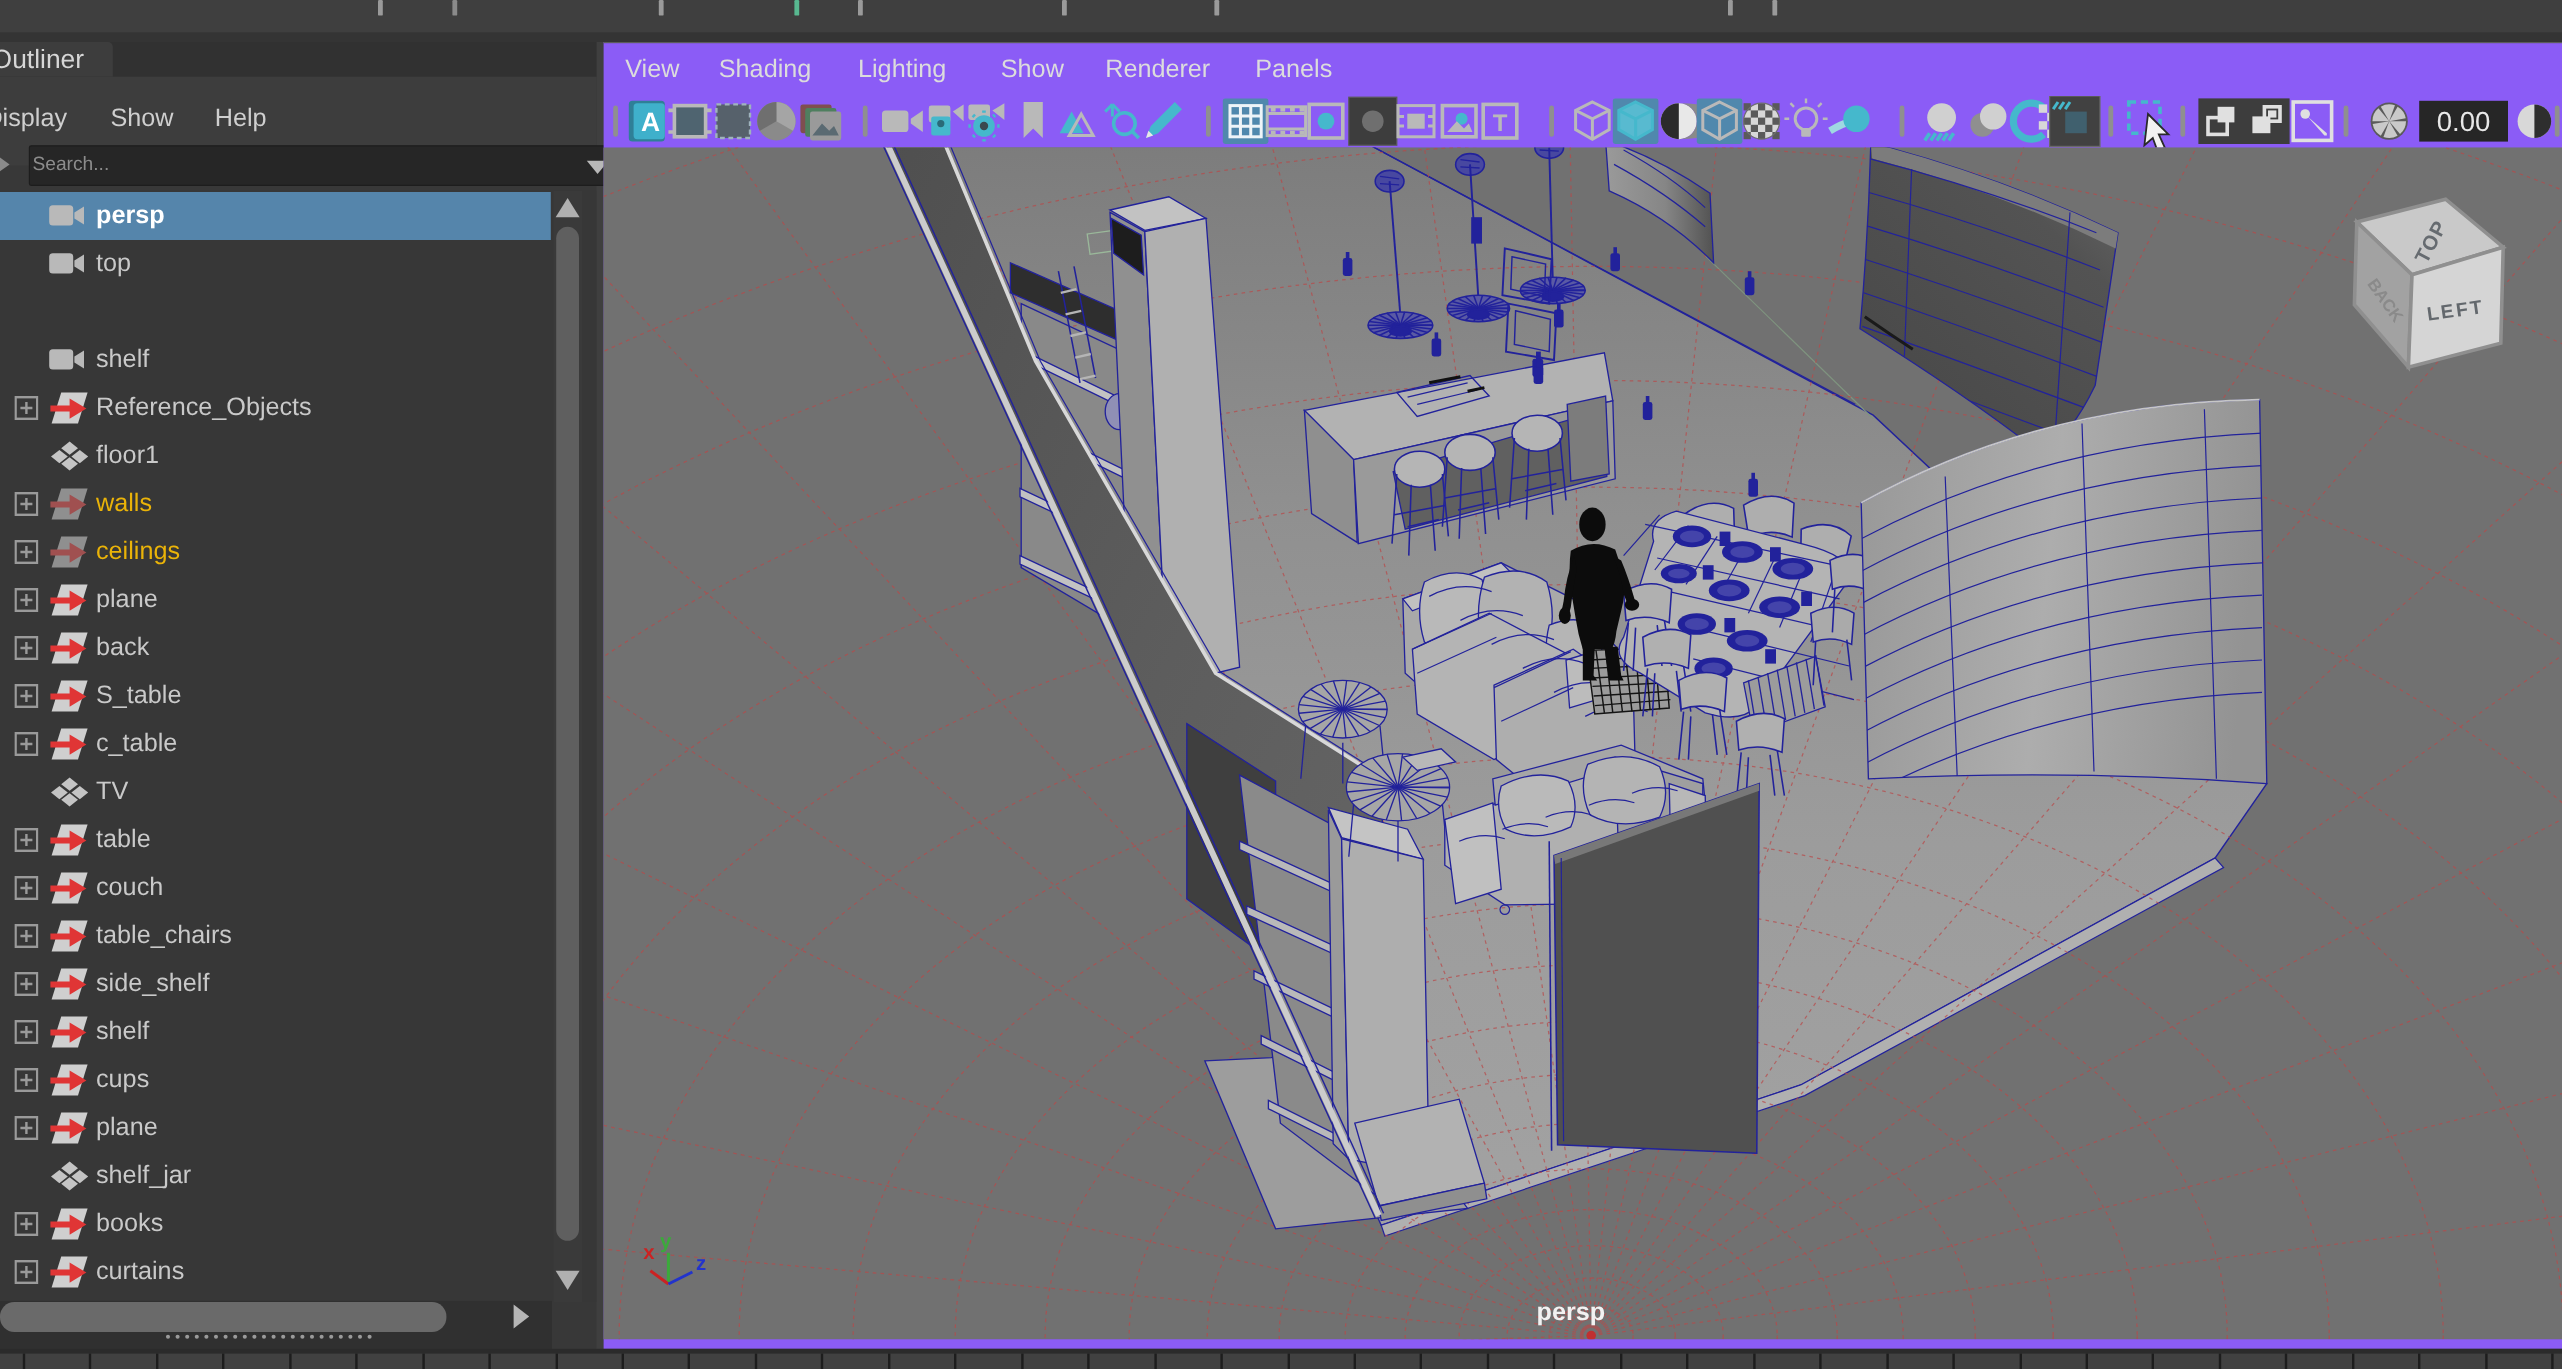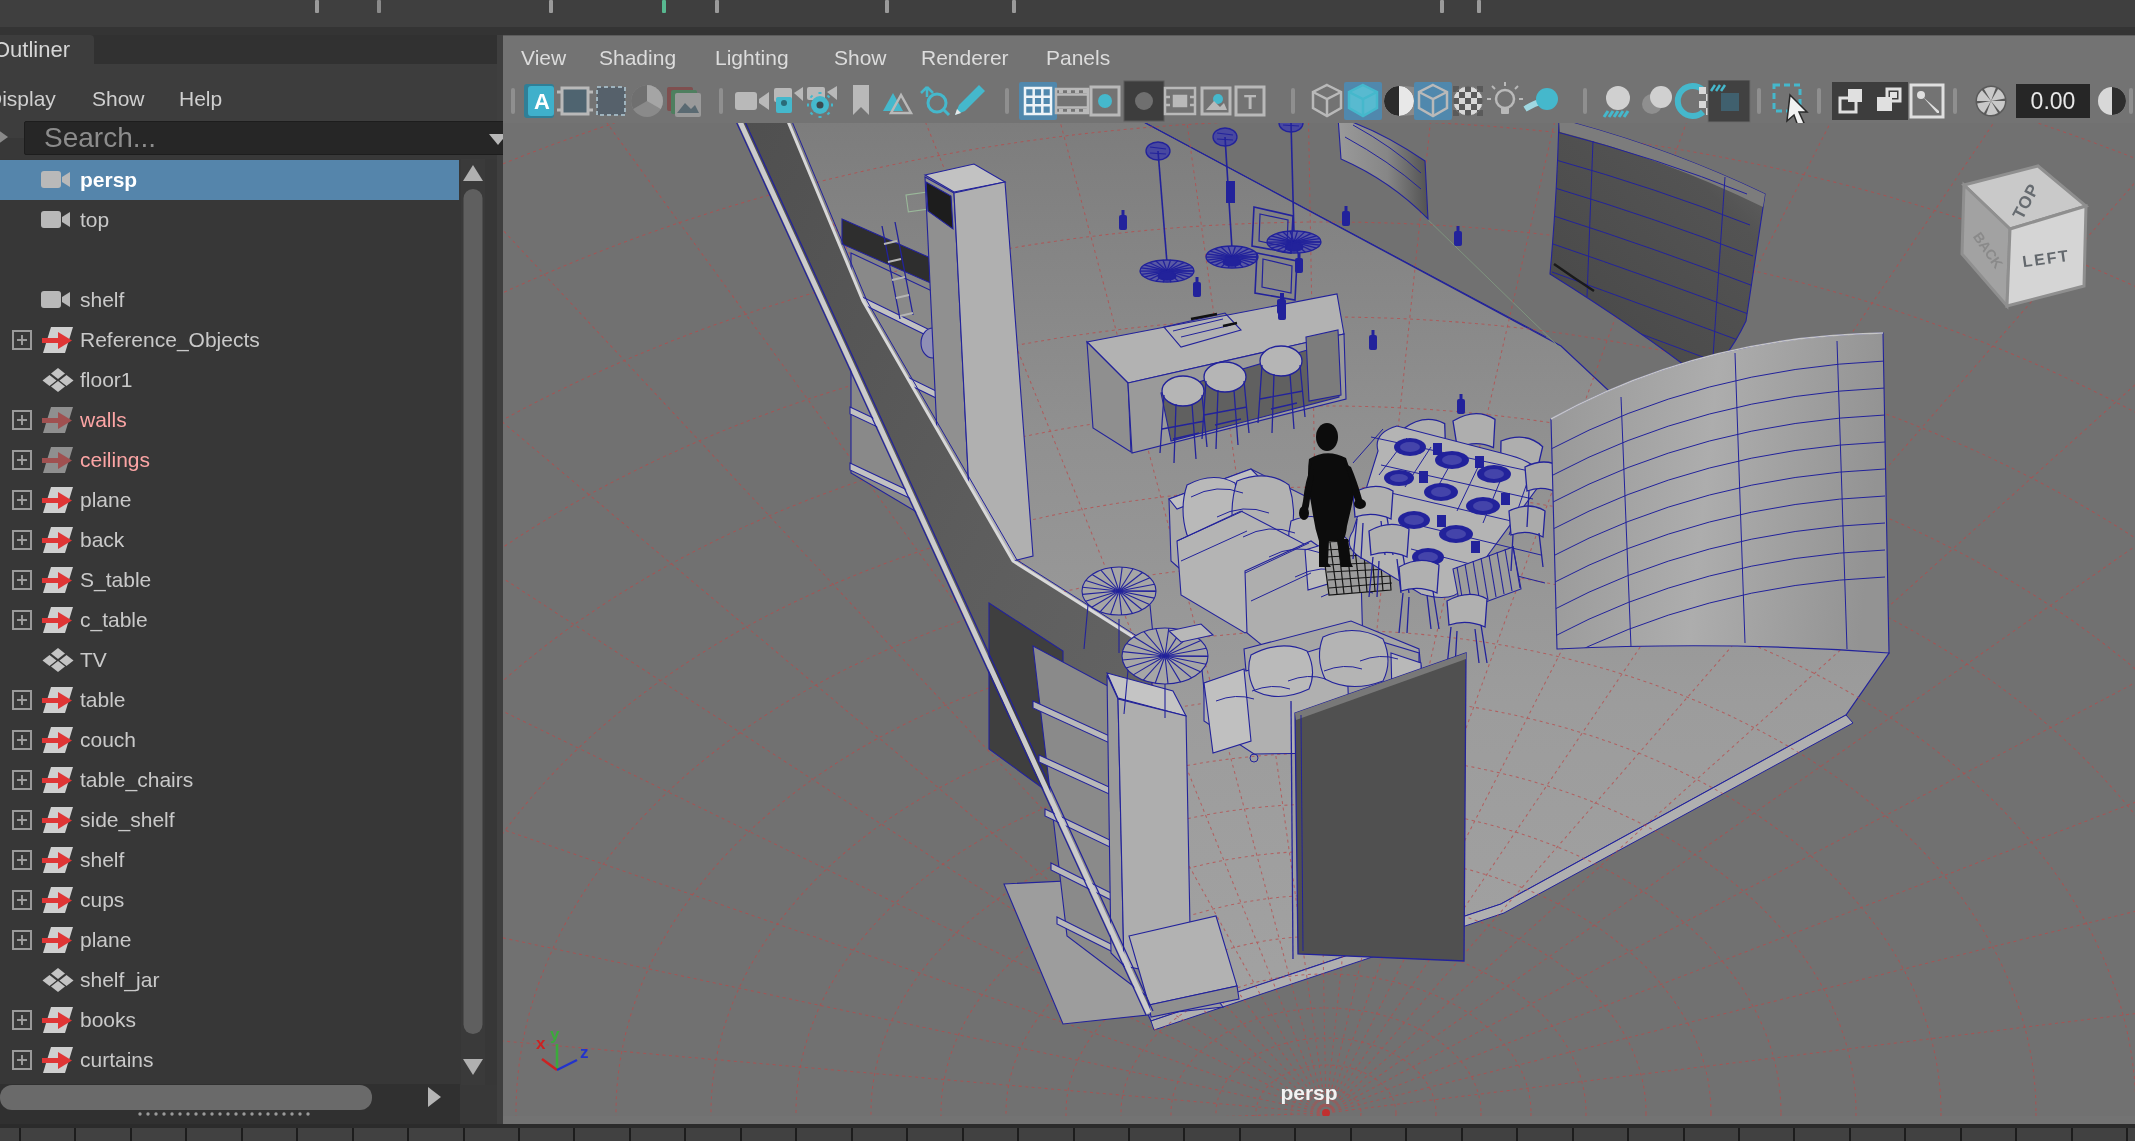--- a/index.html
+++ b/index.html
@@ -7,31 +7,31 @@
   #stage{position:relative;width:2135px;height:1141px;overflow:hidden;background:#3f3f3f;}
   .abs{position:absolute;}
   #topstrip{left:0;top:0;width:2135px;height:27px;background:#3f3f3f;}
   #topband{left:0;top:27px;width:2135px;height:8px;background:#343434;}
   .tmark{position:absolute;top:0;width:4px;height:13px;background:#9a9a9a;border-radius:1px;}
   #outliner{left:0;top:35px;width:497px;height:1089px;background:#383838;}
   #otabrow{position:absolute;left:0;top:0;width:497px;height:29px;background:#313131;}
   #otab{position:absolute;left:0;top:0;width:94px;height:29px;background:#3d3d3d;color:#d6d6d6;font-size:22px;line-height:29px;text-indent:-7px;border-radius:0 4px 0 0;}
   #omenu{position:absolute;left:0;top:29px;width:497px;height:74px;background:#3d3d3d;color:#cfcfcf;font-size:21px;}
   .omitem{position:absolute;top:23px;}
-  #osearch{position:absolute;left:24px;top:86px;width:497px;height:34px;background:#262626;border:1px solid #1d1d1d;border-radius:2px;color:#8c8c8c;font-size:28px;line-height:32px;padding-left:19px;}
+  #osearch{position:absolute;left:24px;top:86px;width:497px;height:34px;background:#262626;border:1px solid #1d1d1d;border-radius:2px;color:#8c8c8c;font-size:16px;line-height:32px;padding-left:2px;}
   #osearch .dd{position:absolute;right:13px;top:12px;width:0;height:0;border-left:9px solid transparent;border-right:9px solid transparent;border-top:11px solid #b8b8b8;}
   #otree{position:absolute;left:0;top:124px;width:497px;height:926px;background:#373737;overflow:hidden;}
   .row{position:absolute;left:0;width:459px;height:40px;color:#c9c9c9;font-size:21px;font-weight:500;}
   .row .lbl{position:absolute;left:80px;top:8px;}
   .row.sel{background:#5585ab;color:#fff;font-weight:700;}
-  .row.dim{color:#fca5a5;text-align:center;}
+  .row.dim{color:#eab308;text-align:center;}
   .row svg{position:absolute;}
   #vsb{position:absolute;left:461px;top:124px;width:24px;height:926px;}
   #hsb{position:absolute;left:0px;top:1049px;width:460px;height:40px;}
-  #vpanel{left:503px;top:35px;width:1632px;height:1089px;background:#737373;border-top:1px solid #5c5c5c;}
+  #vpanel{left:503px;top:35px;width:1632px;height:1089px;background:#8b5cf6;border-top:1px solid #5c5c5c;}
   #vmenu{position:absolute;left:0;top:0;width:1632px;height:44px;color:#dcdcdc;font-size:21px;}
   .vmitem{position:absolute;top:10px;}
   #vtools{position:absolute;left:0;top:44px;width:1632px;height:43px;}
   #vview{position:absolute;left:0;top:87px;width:1633px;height:993px;background:#707070;}
   #tl{left:0;top:1124px;width:2135px;height:17px;background:#2b2b2b;}
   #tlticks{position:absolute;left:0;top:4px;width:2135px;height:13px;background:#414141;}
   .tick{position:absolute;top:0;width:2px;height:13px;background:#1d1d1d;}
 </style>
 </head>
 <body>

